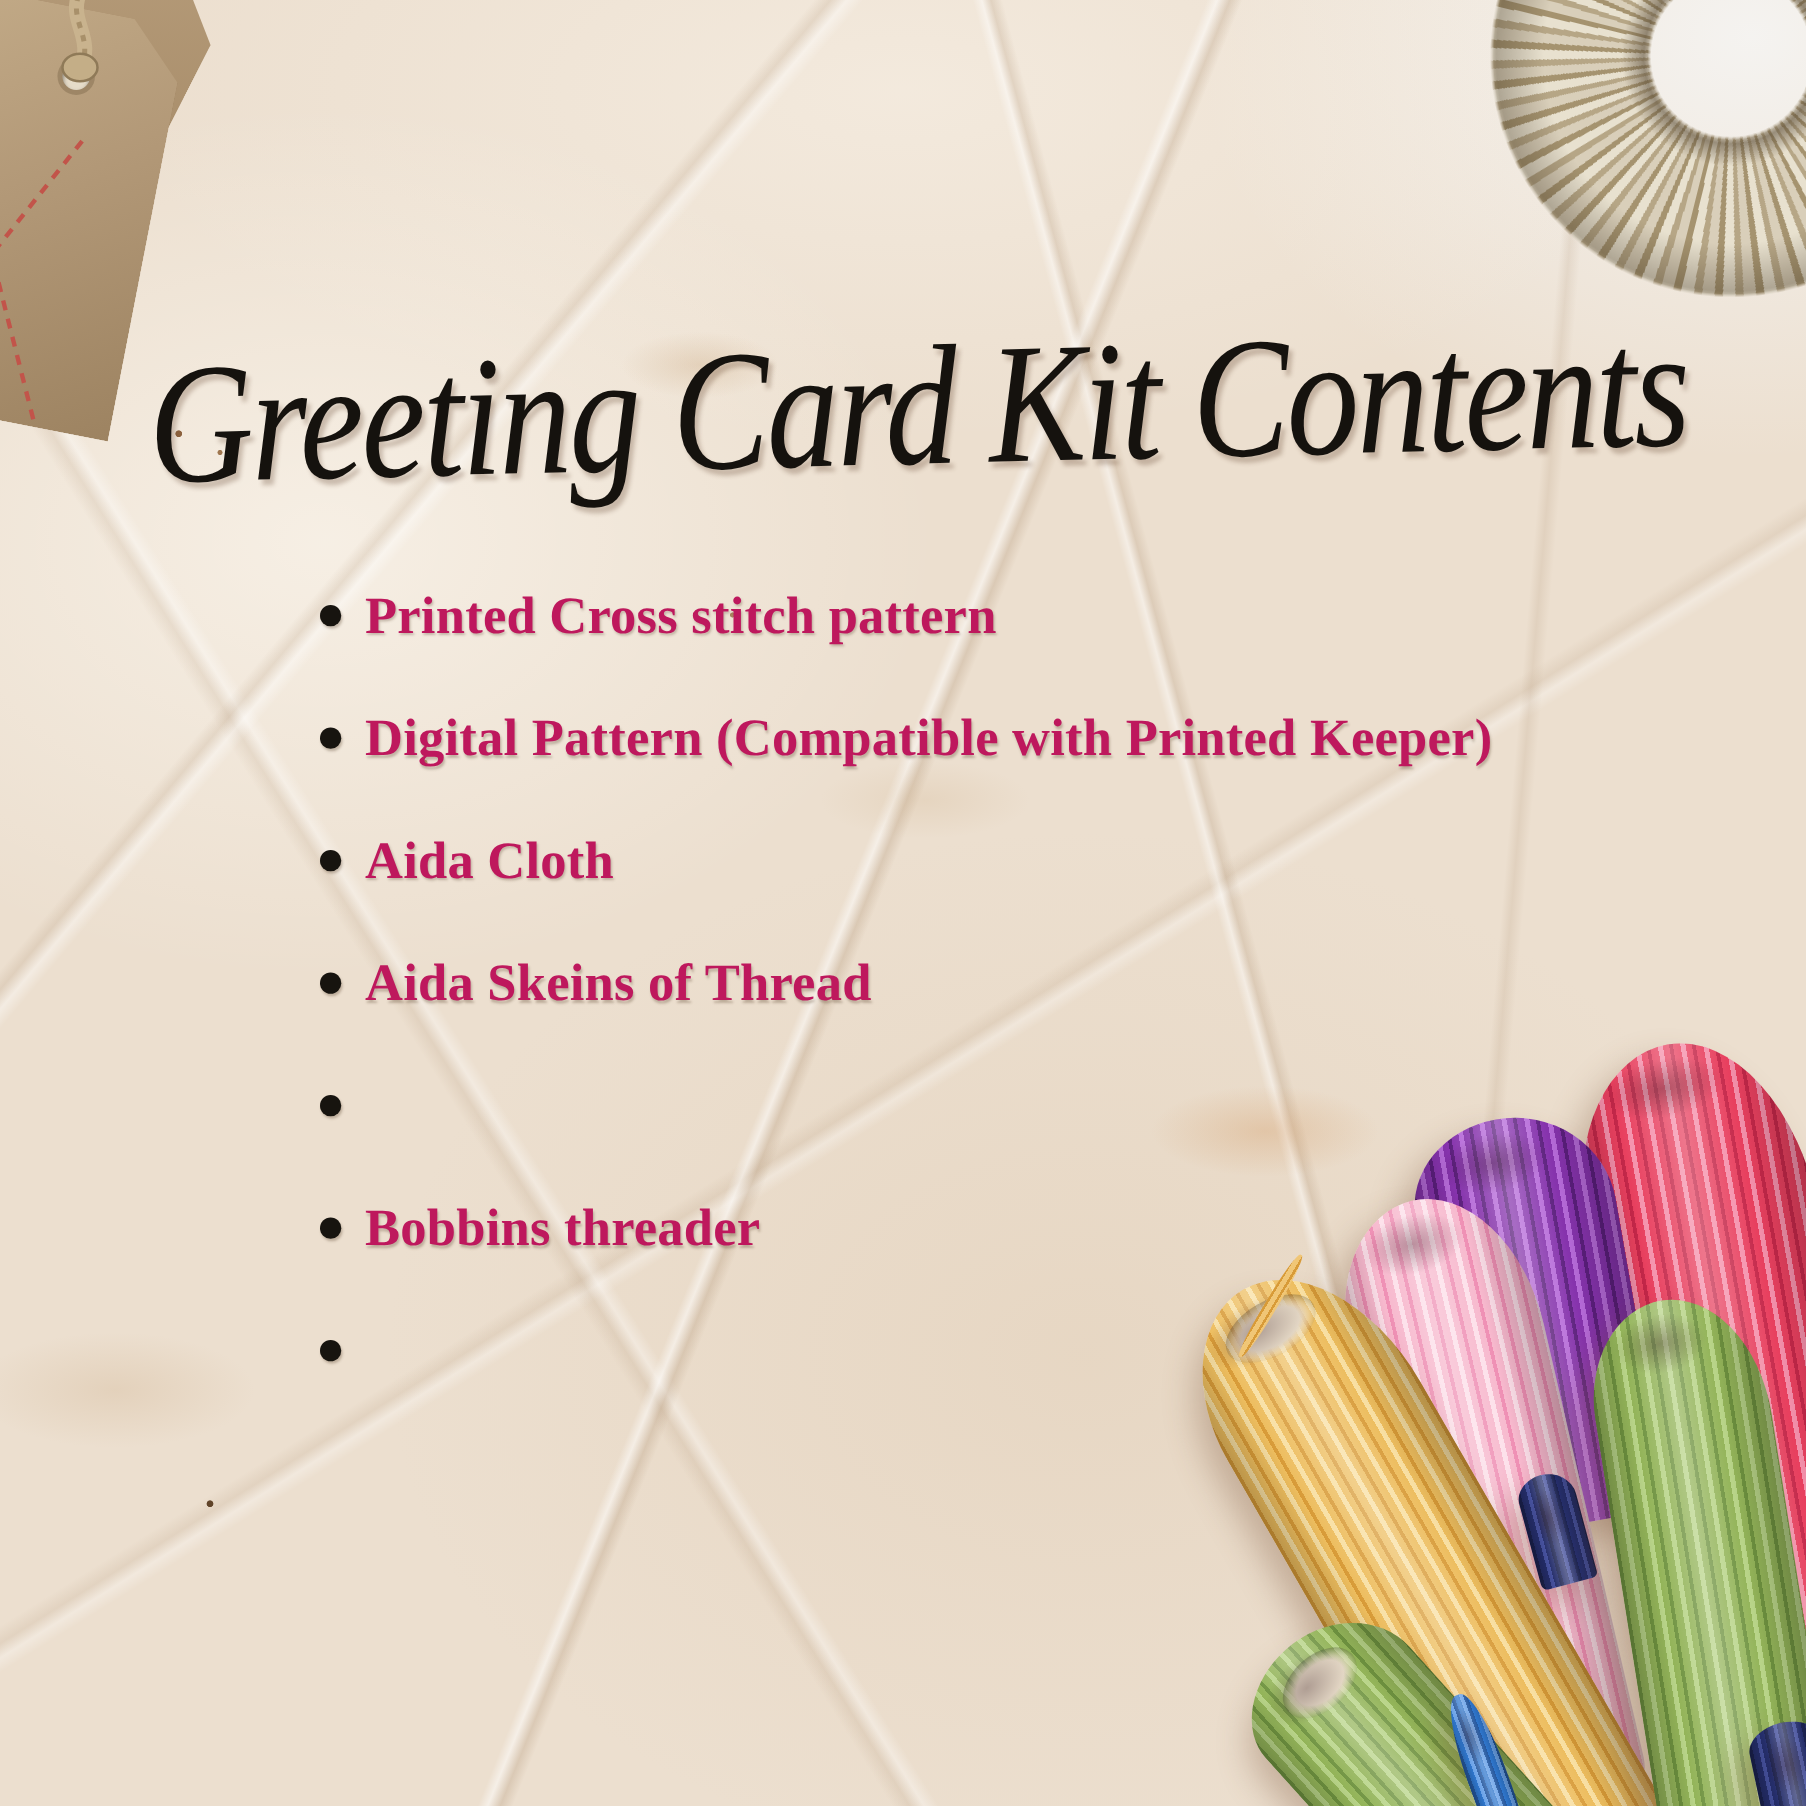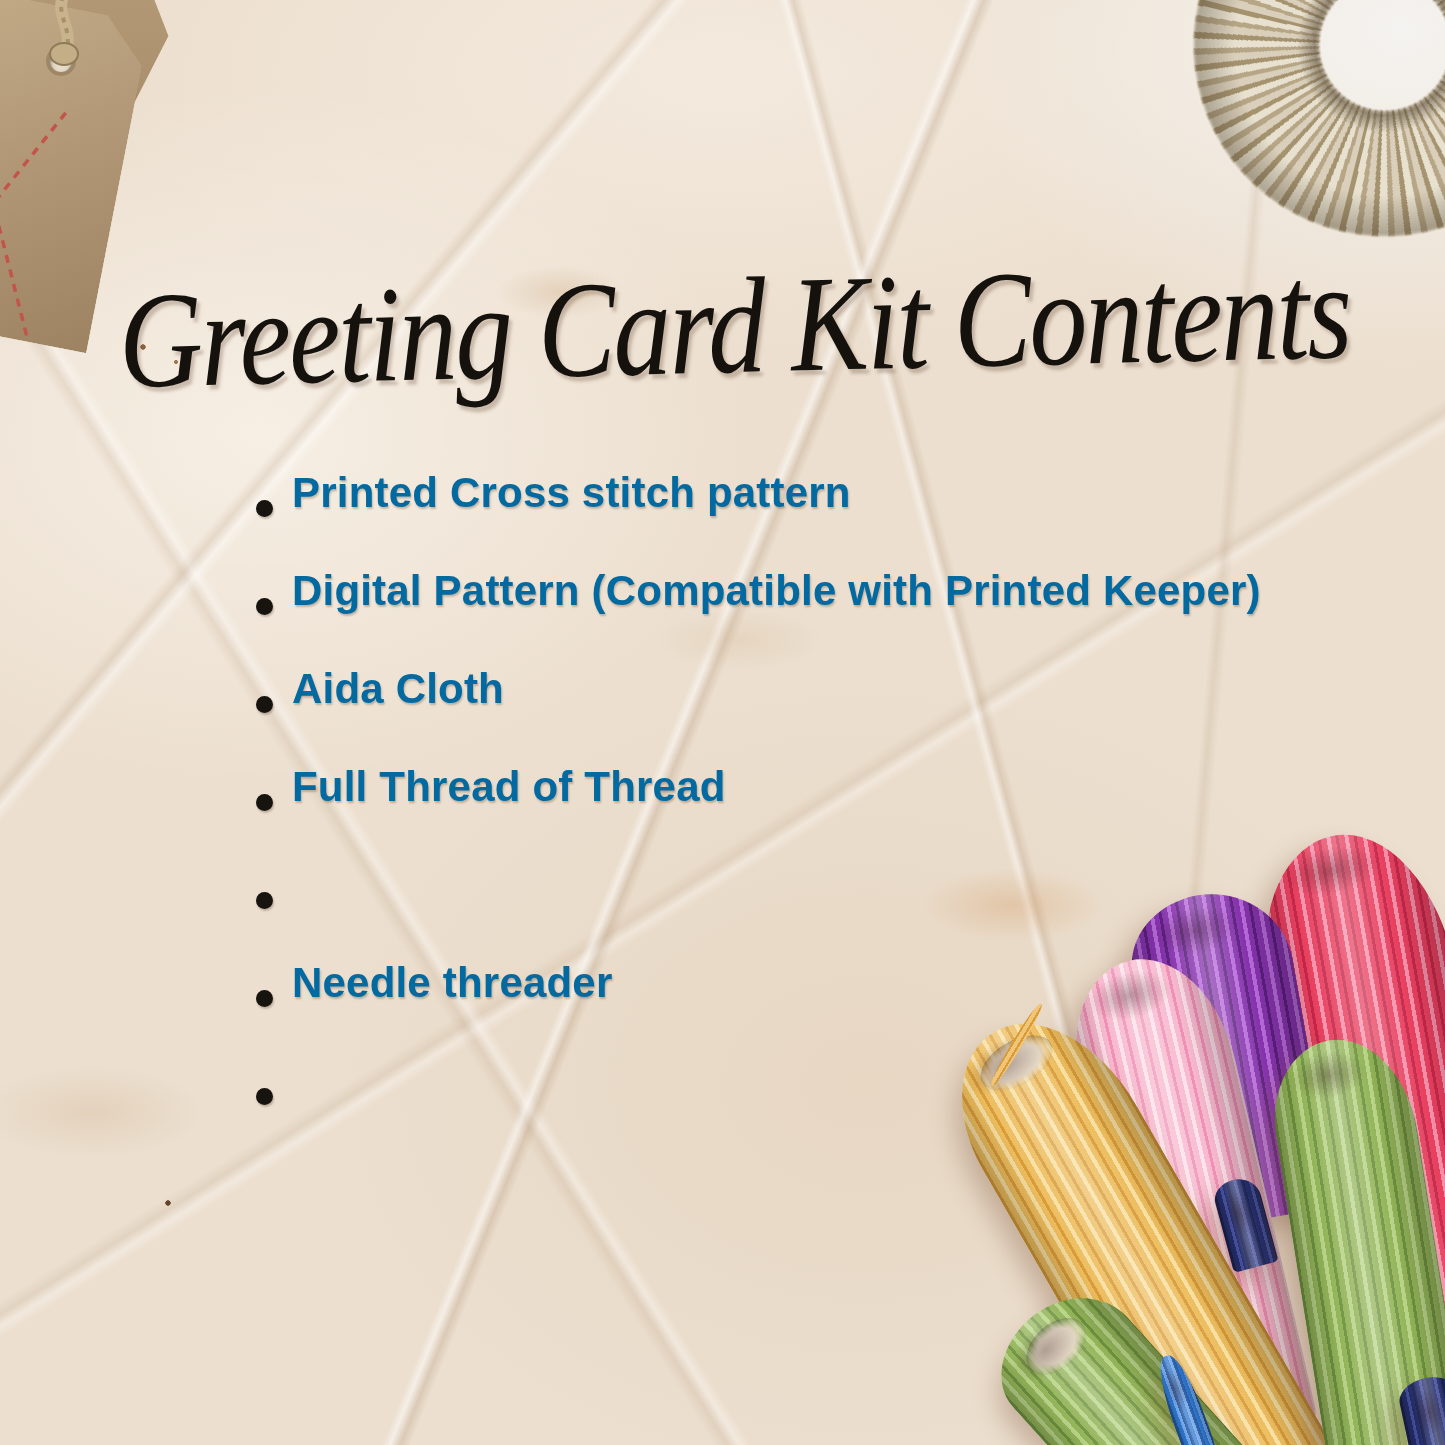--- a/index.html
+++ b/index.html
@@ -61,23 +61,23 @@
   
   .title{position:absolute;left:42px;right:18px;top:176px;z-index:5;text-align:center;
     font-family:"Liberation Serif",serif;font-style:italic;font-weight:400;
     font-size:116px;line-height:1.25;letter-spacing:-2px;color:#15120e;
     transform:rotate(-1.4deg) scaleY(1.18);transform-origin:50% 50%;
     text-shadow:3px 4px 3px rgba(92,62,40,.28);}
 
   
   .list{position:absolute;left:256px;top:468px;z-index:5;display:flex;flex-direction:column;gap:49px;
     list-style:none;margin:0;padding:0;}
-  .item{display:flex;align-items:flex-end;height:49px;gap:19px;
-    font-weight:700;font-size:42px;color:#0369a1;letter-spacing:.2px;
-    text-shadow:1px 2px 2px rgba(84,60,38,.30);}
+  .item{display:flex;align-items:center;height:49px;gap:19px;
+    font-weight:700;font-size:42px;color:#be185d;letter-spacing:.2px;
+    text-shadow:1px 2px 2px rgba(84,60,38,.30);font-family:Liberation Serif, serif;}
   .dot{width:17px;height:17px;border-radius:50%;background:#17140f;flex:0 0 auto;
     box-shadow:1px 2px 2px rgba(84,60,38,.30);}
 
   
   .floss{position:absolute;inset:0;z-index:6;}
   .sk{position:absolute;transform-origin:50% 0;
     border-radius:48% 52% 10% 12% / 20% 24% 5% 6%;
     box-shadow:-14px 12px 26px rgba(120,82,55,.33);}
   .sk::before{content:"";position:absolute;inset:0;border-radius:inherit;
     background:linear-gradient(90deg,rgba(0,0,0,.22),rgba(0,0,0,0) 22%,rgba(255,255,255,.28) 48%,rgba(0,0,0,0) 72%,rgba(0,0,0,.25));}
@@ -145,28 +145,28 @@
     <li class="item">
       <span class="dot"></span>
       <span>Digital Pattern (Compatible with Printed Keeper)</span>
     </li>
     <li class="item">
       <span class="dot"></span>
       <span>Aida Cloth</span>
     </li>
     <li class="item">
       <span class="dot"></span>
-      <span>Full Thread of Thread</span>
+      <span>Aida Skeins of Thread</span>
     </li>
     <li class="item">
       <span class="dot"></span>
     </li>
     <li class="item">
       <span class="dot"></span>
-      <span>Needle threader</span>
+      <span>Bobbins threader</span>
     </li>
     <li class="item">
       <span class="dot"></span>
     </li>
   </ul>
 
   <div class="floss">
     <div class="sk sk-brown"></div>
     <div class="sk sk-crimson"></div>
     <div class="sk sk-purple"></div>

